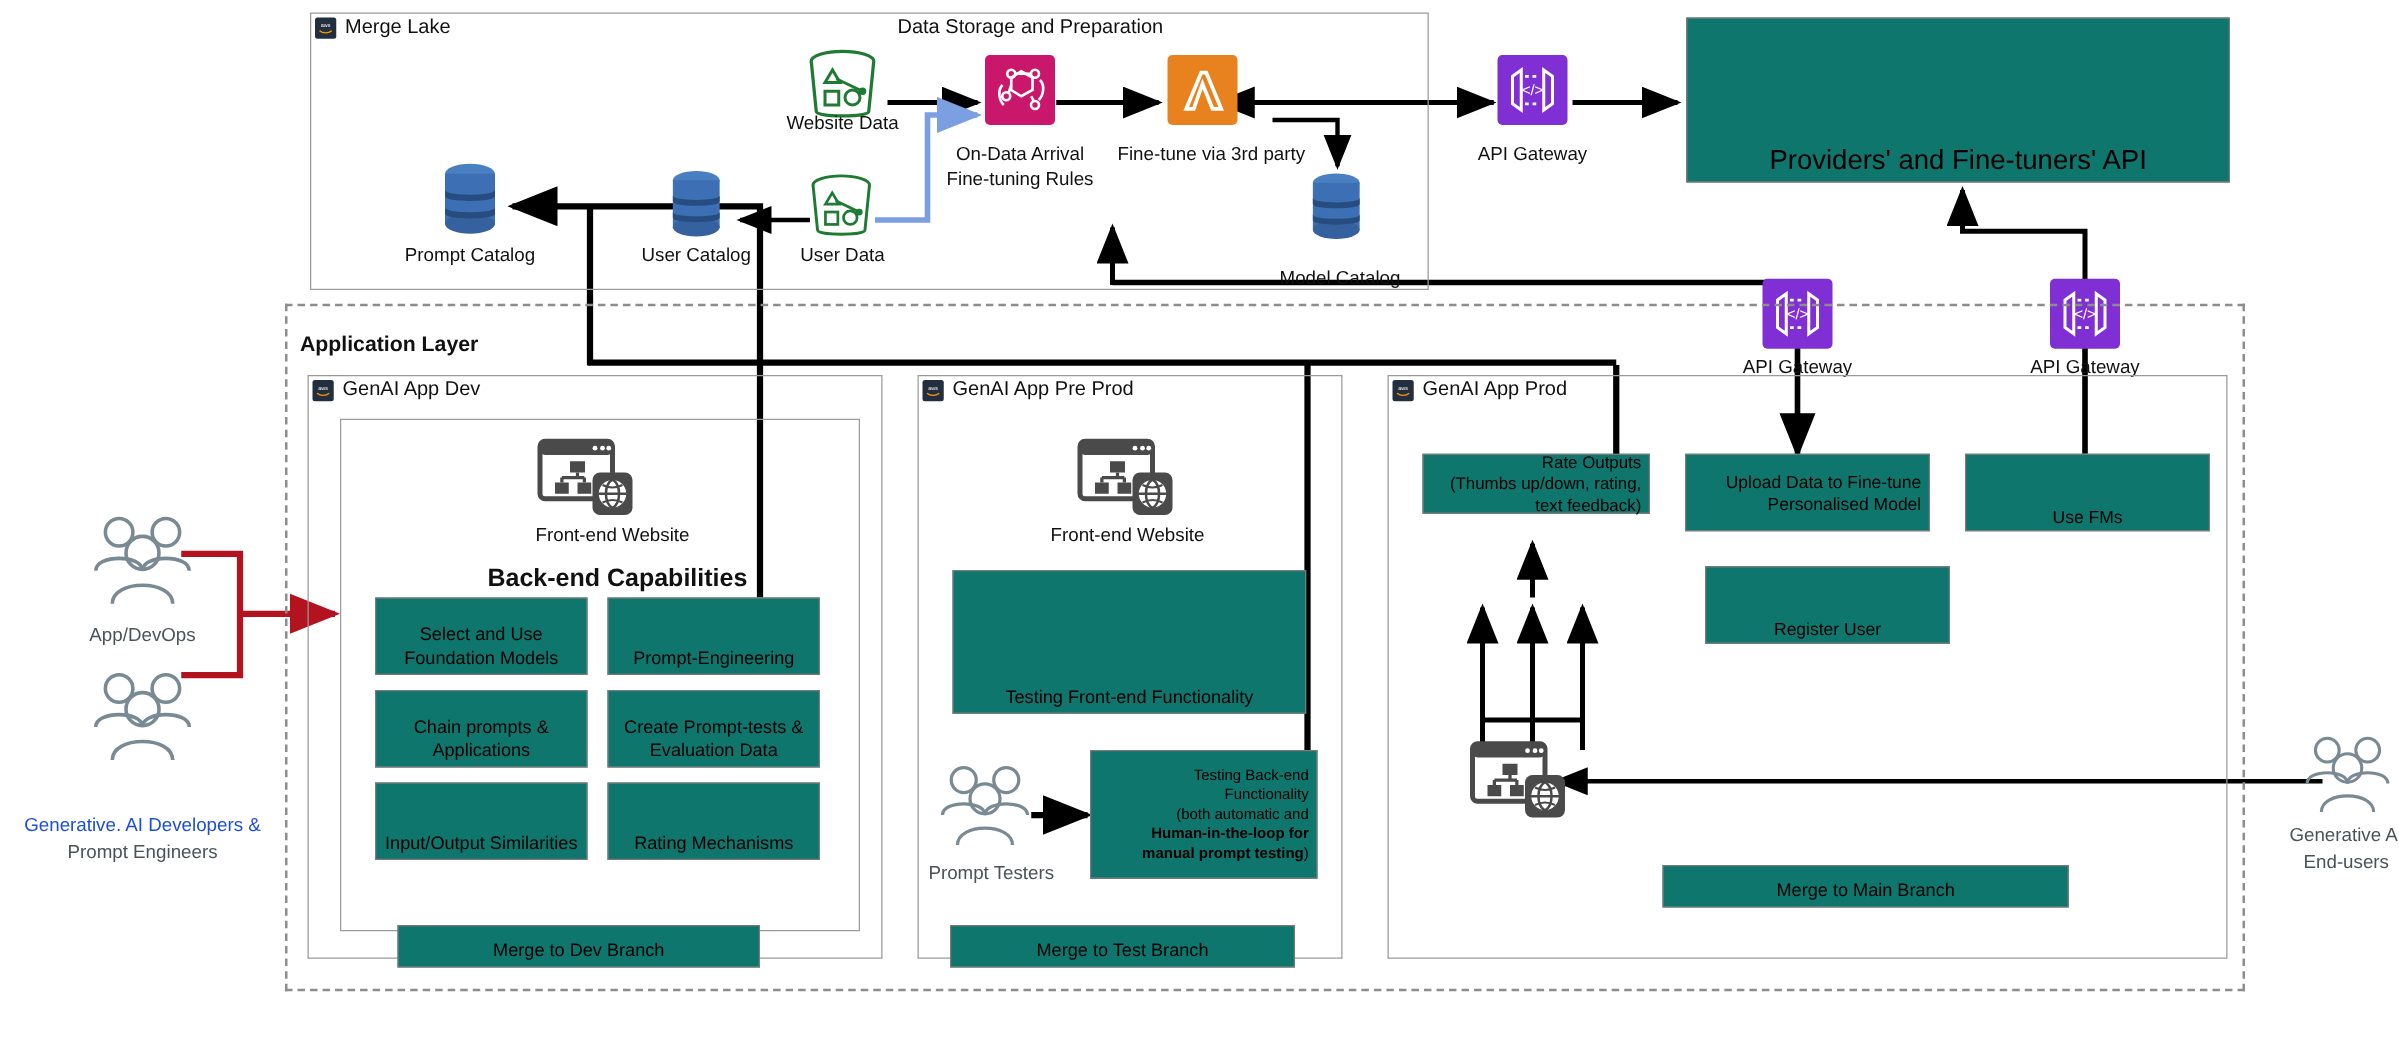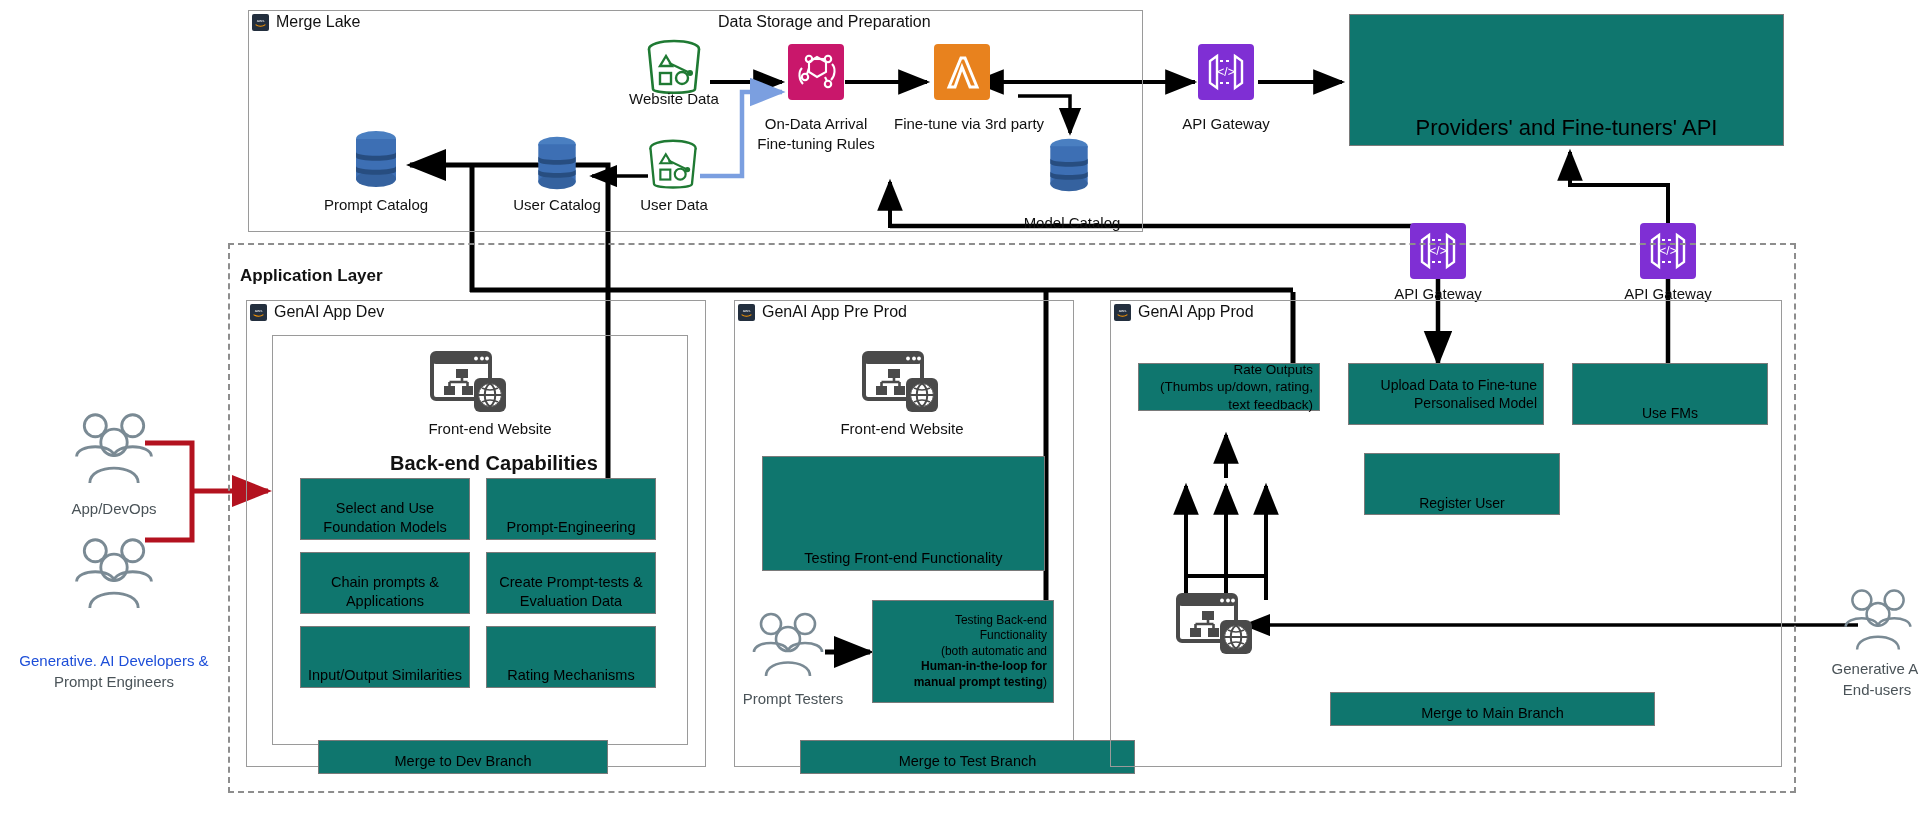--- a/index.html
+++ b/index.html
@@ -345,21 +345,21 @@
 <div class="cap" style="left:738px;top:690px;width:110px;color:#4a5358;">Prompt Testers</div>
 
 <div class="box" style="left:872px;top:600px;width:182px;height:103px;flex-direction:column;justify-content:center;font-size:12px;">
   <span>Testing Back-end</span>
   <span>Functionality</span>
   <span>(both automatic and</span>
   <span class="bold">Human-in-the-loop for</span>
   <span><span class="bold">manual prompt testing</span><span>)</span></span>
 </div>
 
-<div class="box" style="left:800px;top:740px;width:335px;height:34px;">
+<div class="box" style="left:760px;top:740px;width:276px;height:34px;">
   <span>Merge to Test Branch</span>
 </div>
 
 <div class="grp" style="left:1110px;top:300px;width:672px;height:467px;"></div>
 <div class="awsbadge" style="left:1114px;top:304px;">
   <svg viewBox="0 0 24 24">
       <text x="12" y="11" font-size="8" fill="#fff" text-anchor="middle" font-family="Liberation Sans, sans-serif">aws</text>
       <path d="M3 16 C8 20, 16 20, 21 16" stroke="#ff9900" stroke-width="2" fill="none"></path>
     </svg>
 </div>

